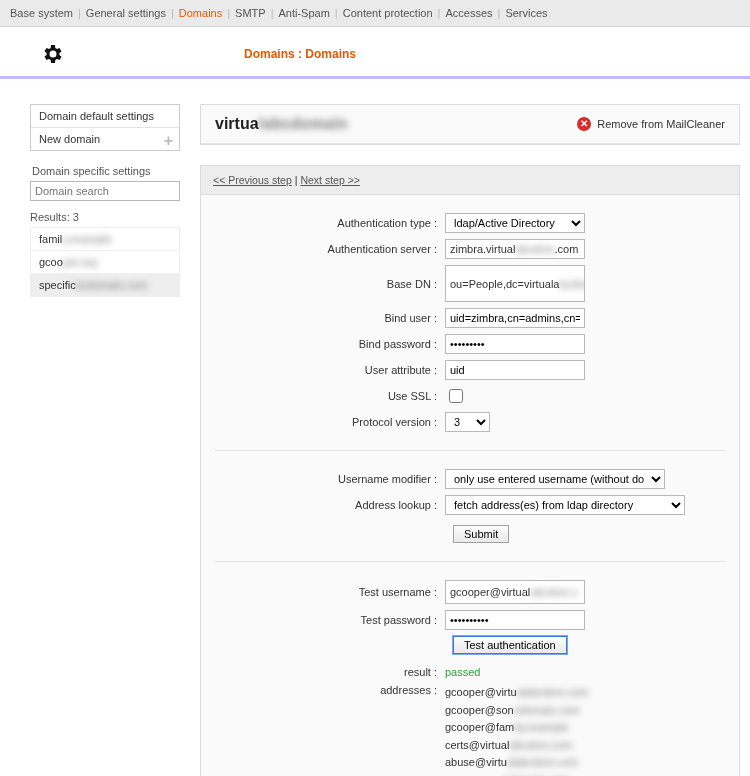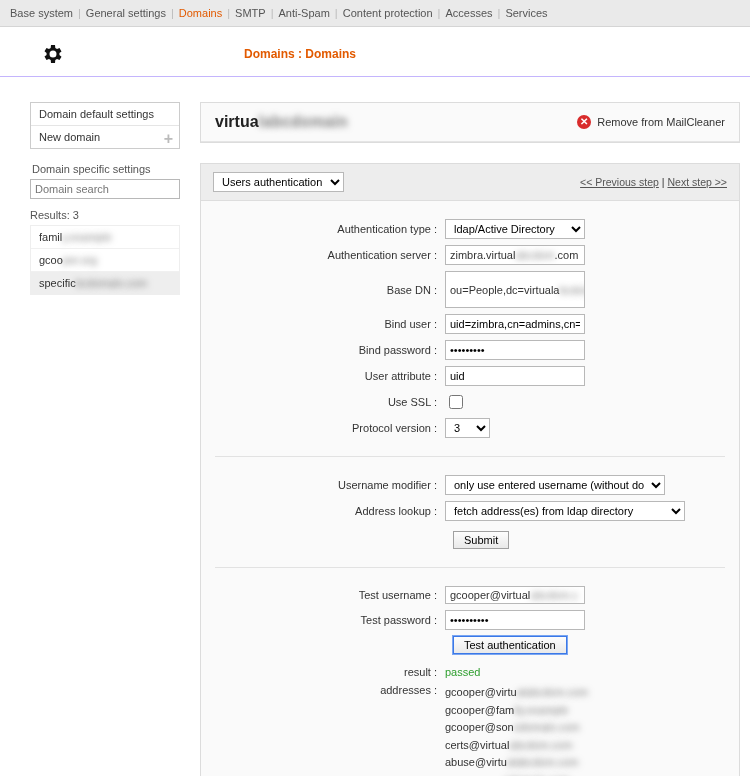--- a/index.html
+++ b/index.html
@@ -18,21 +18,21 @@
     font-size: 11px;
     color: #555;
   }
   .topbar a { color: #555; text-decoration: none; cursor: pointer; }
   .topbar a.active { color: #e25a00; }
   .topbar .sep { color: #bbb; margin: 0 5px; }
   .pagehead {
     display: flex;
     align-items: center;
     padding: 15px 10px 10px 40px;
-    border-bottom: 1px solid #c4b5fd;
+    border-bottom: 3px solid #c4b5fd;
     margin-bottom: 25px;
   }
   .gear {
     width: 24px; height: 24px;
     display: inline-block;
     margin-right: 180px;
   }
   .gear svg { fill: #111; }
   .pagehead .crumbs { color: #e25a00; font-weight: bold; font-size: 12px; }
   .layout { display: flex; padding: 0 10px 20px 30px; gap: 20px; }
@@ -186,23 +186,20 @@
         </span>
         <span class="remove">
           <span class="x">✕</span>
           <span>Remove from MailCleaner</span>
         </span>
       </div>
     </div>
 
     <div class="card">
       <div class="tabrow">
-        <select>
-          <option>Users authentication</option>
-        </select>
         <span class="steplinks">
           <a>&lt;&lt; Previous step</a>
           <span> | </span>
           <a>Next step &gt;&gt;</a>
         </span>
       </div>
 
       <div class="form">
         <div class="fr">
           <label>Authentication type :</label>
@@ -260,43 +257,43 @@
         </div>
         <div class="fr center" style="margin-top:10px">
           <button class="btn">Submit</button>
         </div>
 
         <div class="divider"></div>
 
         <div class="fr">
           <label>Test username :</label>
           <div class="val">
-            <span style="border:1px solid #b8b8b8;background:#fff;padding:2px 4px;display:inline-flex;width:140px;height:18px;overflow:hidden;align-items:center">
+            <span style="border:1px solid #b8b8b8;background:#fff;padding:2px 4px;display:inline-flex;width:140px;height:24px;overflow:hidden;align-items:center">
               <span>gcooper@virtual</span>
                 <span class="blur">abcdom.c</span>
             </span>
           </div>
         </div>
         <div class="fr">
           <label>Test password :</label>
           <div class="val"><input type="text" value="••••••••••" style=""></div>
         </div>
         <div class="fr center" style="margin-bottom:12px">
           <button class="btn focus">Test authentication</button>
         </div>
         <div class="fr">
           <label>result :</label>
           <div class="val"><span class="passed">passed</span></div>
         </div>
         <div class="fr" style="align-items:flex-start">
           <label>addresses :</label>
           <div class="val" id="addrlist" style="line-height:1.6">
               <div><span>gcooper@virtu</span><span class="blur">alabcdom.com</span></div>
+              <div><span>gcooper@son</span><span class="blur">odomain.com</span></div>
               <div><span>gcooper@fam</span><span class="blur">ily.example</span></div>
-              <div><span>gcooper@son</span><span class="blur">odomain.com</span></div>
               <div><span>certs@virtual</span><span class="blur">abcdom.com</span></div>
               <div><span>abuse@virtu</span><span class="blur">alabcdom.com</span></div>
               <div><span>abuse@son</span><span class="blur">odomain.com</span></div>
             </div>
         </div>
       </div>
     </div>
   </div>
 </div>
 

